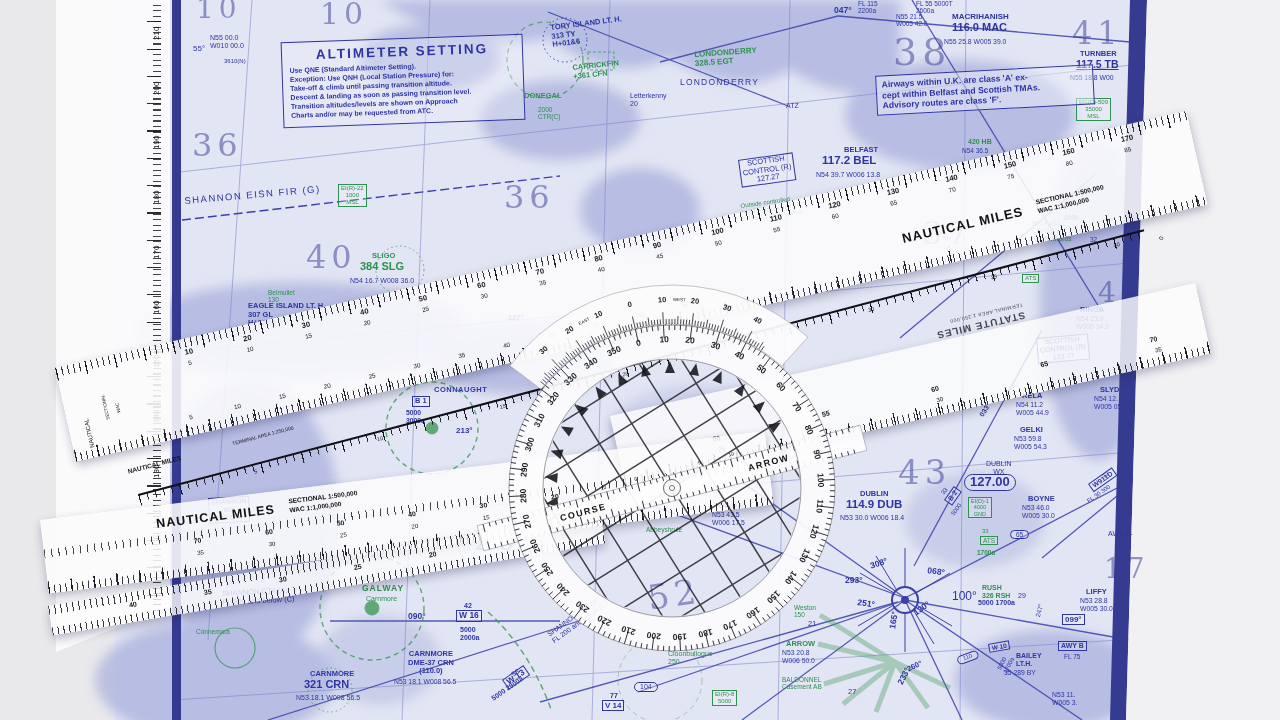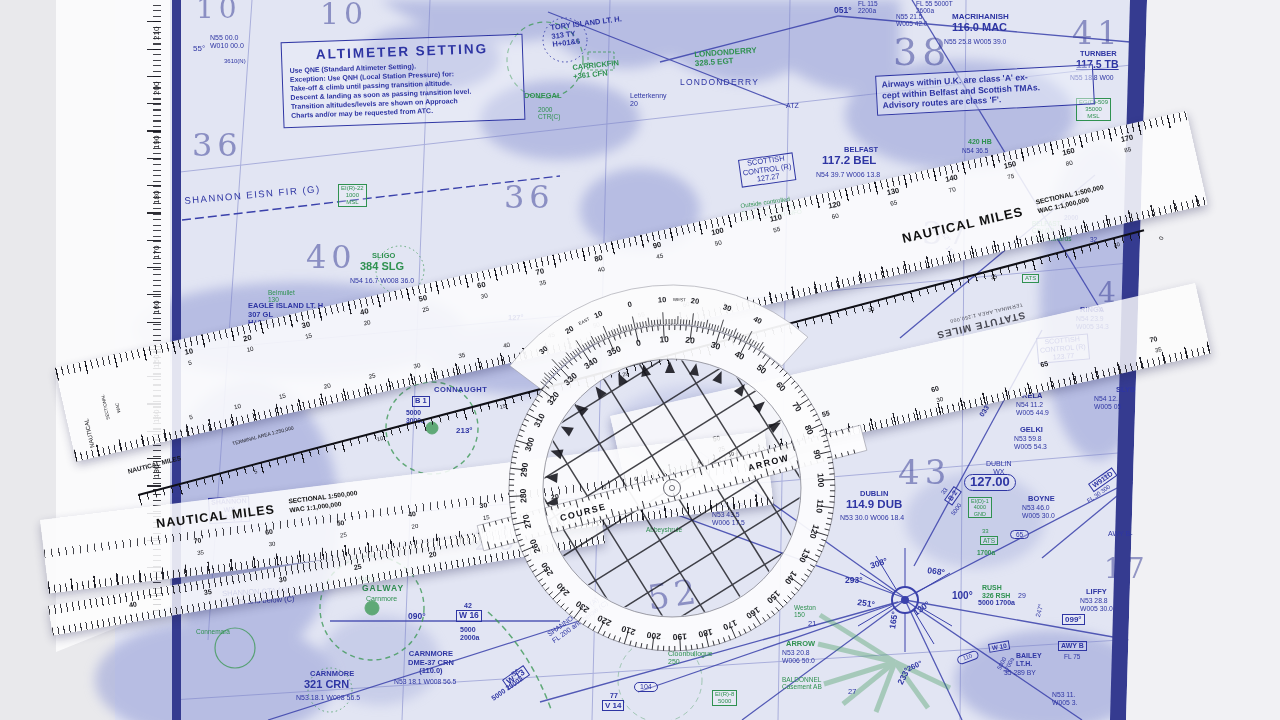--- a/index.html
+++ b/index.html
@@ -174,21 +174,21 @@
 +361 CFN</div>
       <div class="lbl" style="left: 524px; top: 92px; font-size: 7.5px; color: rgb(47, 145, 80); font-weight: bold;">DONEGAL</div>
       <div class="lbl" style="left: 538px; top: 106px; font-size: 6.5px; color: rgb(47, 145, 80);">2000
 CTR(C)</div>
       <div class="lbl" style="left: 630px; top: 92px; font-size: 7px; color: rgb(46, 53, 163);">Letterkenny
 20</div>
       <div class="lbl" style="left: 694px; top: 50px; font-size: 8px; color: rgb(47, 145, 80); font-weight: bold; transform: rotate(-4deg);">LONDONDERRY
 328.5 EGT</div>
       <div class="lbl" style="left: 680px; top: 78px; font-size: 8.5px; color: rgb(46, 53, 163); letter-spacing: 1.2px;">LONDONDERRY</div>
       <div class="lbl" style="left: 786px; top: 102px; font-size: 7px; color: rgb(46, 53, 163);">ATZ</div>
-      <div class="lbl" style="left: 834px; top: 6px; font-size: 8.5px; color: rgb(46, 53, 163); font-weight: bold;">051°</div>
+      <div class="lbl" style="left: 834px; top: 6px; font-size: 8.5px; color: rgb(46, 53, 163); font-weight: bold;">047°</div>
       <div class="lbl" style="left: 858px; top: 0px; font-size: 6.5px; color: rgb(46, 53, 163);">FL 115
 2200a</div>
       <div class="lbl" style="left: 916px; top: 0px; font-size: 6.5px; color: rgb(46, 53, 163);">FL 55 5000T
 2600a</div>
       <div class="lbl" style="left: 896px; top: 13px; font-size: 6.5px; color: rgb(46, 53, 163);">N55 21.5
 W005 42.0</div>
       <div class="lbl" style="left: 952px; top: 12px; font-size: 8px; color: rgb(46, 53, 163); font-weight: bold;">MACRIHANISH</div>
       <div class="lbl" style="left: 952px; top: 21px; font-size: 11px; color: rgb(46, 53, 163); font-weight: bold;">116.0 MAC</div>
       <div class="lbl" style="left: 944px; top: 38px; font-size: 6.8px; color: rgb(46, 53, 163);">N55 25.8 W005 39.0</div>
       <div class="lbl" style="left: 1080px; top: 50px; font-size: 7.5px; color: rgb(46, 53, 163); font-weight: bold;">TURNBER</div>
@@ -215,21 +215,21 @@
       <div class="lbl" style="left: 944px; top: 228px; font-size: 6.5px; color: rgb(46, 53, 163); transform: rotate(52deg);">132°</div>
       <div class="lbl" style="left: 950px; top: 244px; font-size: 6.5px; color: rgb(46, 53, 163); transform: rotate(52deg);">158°</div>
       <div class="lbl" style="left: 1090px; top: 236px; font-size: 6.5px; color: rgb(46, 53, 163);">32</div>
       <div class="lbl" style="left: 1080px; top: 306px; font-size: 7.5px; color: rgb(46, 53, 163); font-weight: bold;">RINGA</div>
       <div class="lbl" style="left: 1076px; top: 315px; font-size: 6.8px; color: rgb(46, 53, 163);">N54 23.9
 W005 34.3</div>
       <div class="lbl bx" style="left: 1022px; top: 274px; font-size: 6px; color: rgb(47, 145, 80);">ATS</div>
       <div class="lbl bx" style="left: 1036px; top: 338px; font-size: 7px; color: rgb(46, 53, 163); text-align: center; transform: rotate(-5deg);">SCOTTISH
 CONTROL (R)
 123.77</div>
-      <div class="lbl" style="left: 1100px; top: 386px; font-size: 7.5px; color: rgb(46, 53, 163); font-weight: bold; margin-left: 16px;">SLYD</div>
+      <div class="lbl" style="left: 1100px; top: 386px; font-size: 7.5px; color: rgb(46, 53, 163); font-weight: bold;">SLYD</div>
       <div class="lbl" style="left: 1094px; top: 395px; font-size: 6.8px; color: rgb(46, 53, 163);">N54 12.
 W005 05</div>
       <div class="lbl" style="left: 1022px; top: 392px; font-size: 7.5px; color: rgb(46, 53, 163); font-weight: bold;">KELA</div>
       <div class="lbl" style="left: 1016px; top: 401px; font-size: 6.8px; color: rgb(46, 53, 163);">N54 11.2
 W005 44.9</div>
       <div class="lbl" style="left: 1020px; top: 426px; font-size: 7.5px; color: rgb(46, 53, 163); font-weight: bold;">GELKI</div>
       <div class="lbl" style="left: 1014px; top: 435px; font-size: 6.8px; color: rgb(46, 53, 163);">N53 59.8
 W005 54.3</div>
       <div class="lbl" style="left: 978px; top: 414px; font-size: 7px; color: rgb(46, 53, 163); font-weight: bold; transform: rotate(-58deg);">033°</div>
       <div class="lbl" style="left: 986px; top: 460px; font-size: 7px; color: rgb(46, 53, 163); text-align: center;">DUBLIN
@@ -269,21 +269,21 @@
       <div class="lbl" style="left: 1058px; top: 682px; font-size: 7.5px; color: rgb(46, 53, 163); font-weight: bold; margin-top: 48px;">TOLKA</div>
       <div class="lbl" style="left: 1052px; top: 691px; font-size: 6.8px; color: rgb(46, 53, 163);">N53 11.
 W005 3.</div>
       <div class="lbl" style="left: 982px; top: 584px; font-size: 7px; color: rgb(47, 145, 80); font-weight: bold;">RUSH
 326 RSH</div>
       <div class="lbl" style="left: 978px; top: 599px; font-size: 7px; color: rgb(46, 53, 163); font-weight: bold;">5000 1700a</div>
       <div class="lbl" style="left: 1018px; top: 592px; font-size: 7px; color: rgb(46, 53, 163);">29</div>
       <div class="lbl" style="left: 845px; top: 576px; font-size: 8.5px; color: rgb(46, 53, 163); font-weight: bold;">293°</div>
       <div class="lbl" style="left: 869px; top: 562px; font-size: 8.5px; color: rgb(46, 53, 163); font-weight: bold; transform: rotate(-18deg);">308°</div>
       <div class="lbl" style="left: 928px; top: 566px; font-size: 8.5px; color: rgb(46, 53, 163); font-weight: bold; transform: rotate(8deg);">068°</div>
-      <div class="lbl" style="left: 952px; top: 590px; font-size: 10px; color: rgb(46, 53, 163); font-weight: bold;">100°</div>
+      <div class="lbl" style="left: 952px; top: 590px; font-size: 12px; color: rgb(46, 53, 163); font-weight: normal;">100°</div>
       <div class="lbl" style="left: 858px; top: 598px; font-size: 8.5px; color: rgb(46, 53, 163); font-weight: bold; transform: rotate(8deg);">251°</div>
       <div class="lbl" style="left: 912px; top: 610px; font-size: 8.5px; color: rgb(46, 53, 163); font-weight: bold; transform: rotate(-35deg);">130°</div>
       <div class="lbl" style="left: 888px; top: 628px; font-size: 8.5px; color: rgb(46, 53, 163); font-weight: bold; transform: rotate(-80deg);">165°</div>
       <div class="lbl" style="left: 906px; top: 666px; font-size: 7.5px; color: rgb(46, 53, 163); font-weight: bold; transform: rotate(-25deg);">260°</div>
       <div class="lbl" style="left: 896px; top: 682px; font-size: 8.5px; color: rgb(46, 53, 163); font-weight: bold; transform: rotate(-62deg);">233°</div>
       <div class="lbl" style="left: 808px; top: 620px; font-size: 7.5px; color: rgb(46, 53, 163);">21</div>
       <div class="lbl" style="left: 848px; top: 688px; font-size: 7.5px; color: rgb(46, 53, 163); text-align: center;">27</div>
       <div class="lbl" style="left: 794px; top: 604px; font-size: 6.5px; color: rgb(47, 145, 80);">Weston
 150</div>
       <div class="lbl" style="left: 786px; top: 640px; font-size: 7.5px; color: rgb(47, 145, 80); font-weight: bold;">ARROW</div>

